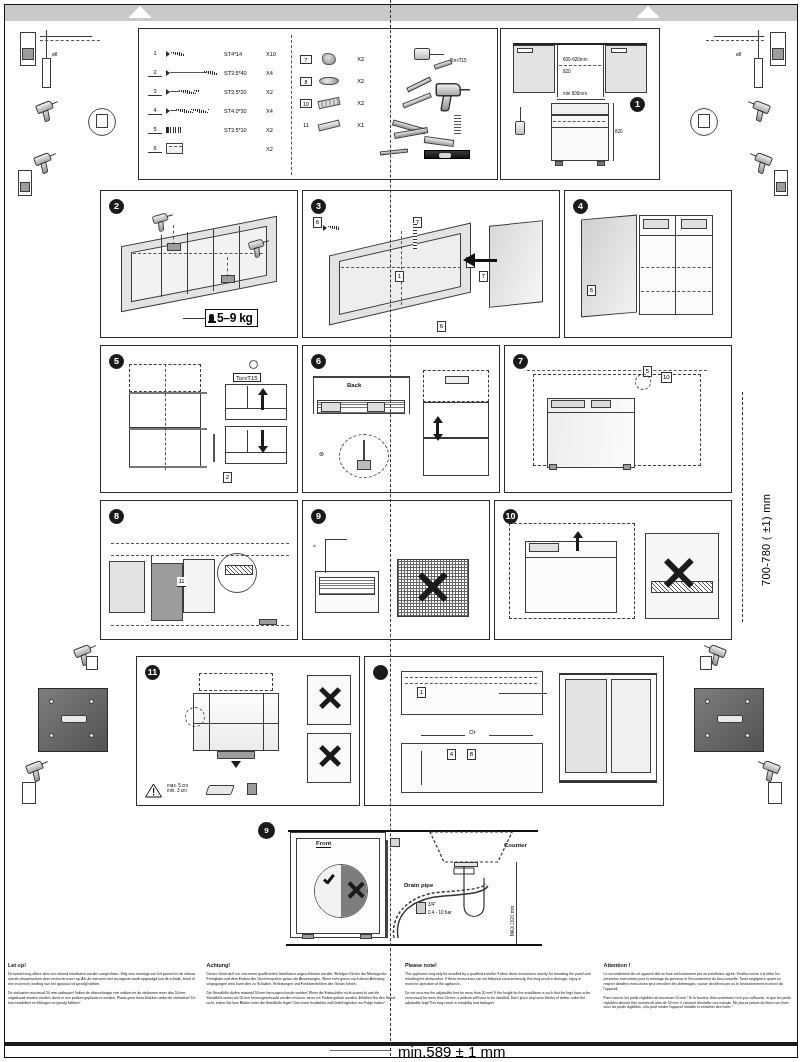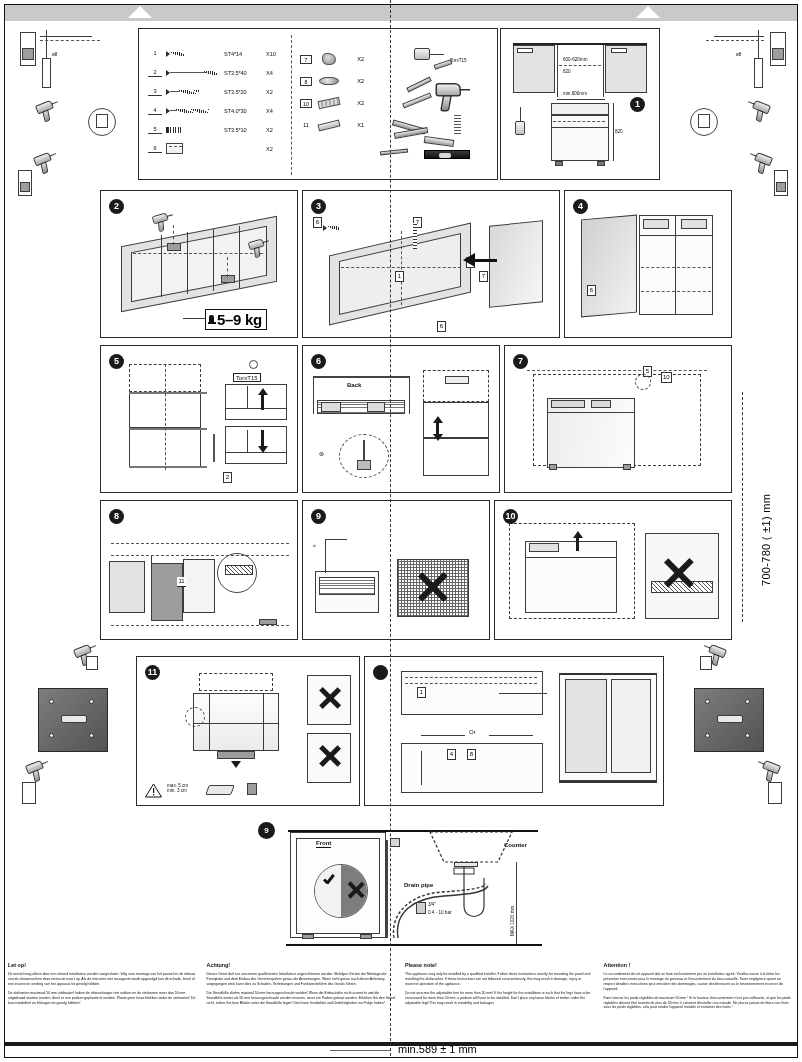--- a/index.html
+++ b/index.html
@@ -319,21 +319,21 @@
     text-align: center;
     line-height: 9px;
     min-width: 9px;
     padding: 0 1px;
   }
 
   .weight-tag {
     position: absolute;
     border: 1.5px solid #111;
     background: #fff;
-    font-size: 15px;
+    font-size: 12px;
     font-weight: bold;
     padding: 1px 4px 1px 3px;
     display: flex;
     align-items: center;
     gap: 3px;
     letter-spacing: -0.3px;
   }
   .weight-tag .wicon {
     width: 5px; height: 9px;
     background: #111;
@@ -405,21 +405,21 @@
   .dim-label-v {
     position: absolute;
     font-size: 11px;
     letter-spacing: 0.3px;
     white-space: nowrap;
     transform: rotate(-90deg);
     transform-origin: left top;
   }
   .dim-label-h {
     position: absolute;
-    font-size: 11px;
+    font-size: 15px;
     white-space: nowrap;
   }
 
   .hatch {
     background-image: repeating-linear-gradient(
       45deg, #555 0 0.7px, transparent 0.7px 3px);
   }
   .grid-fill {
     background-image:
       repeating-linear-gradient(0deg, #666 0 0.6px, transparent 0.6px 3px),

